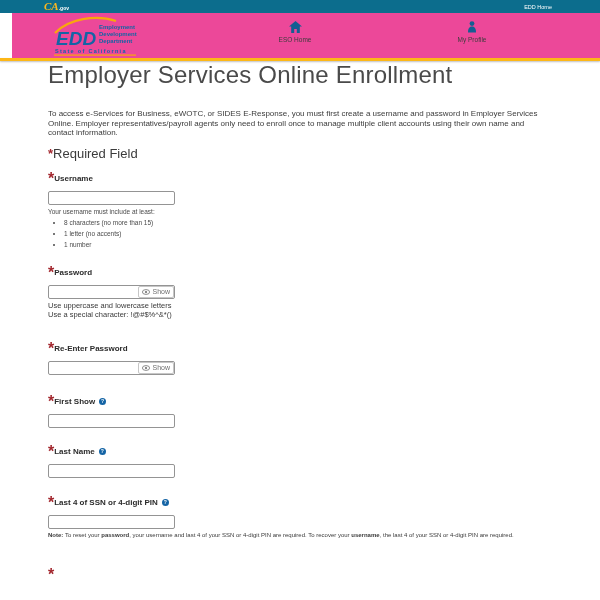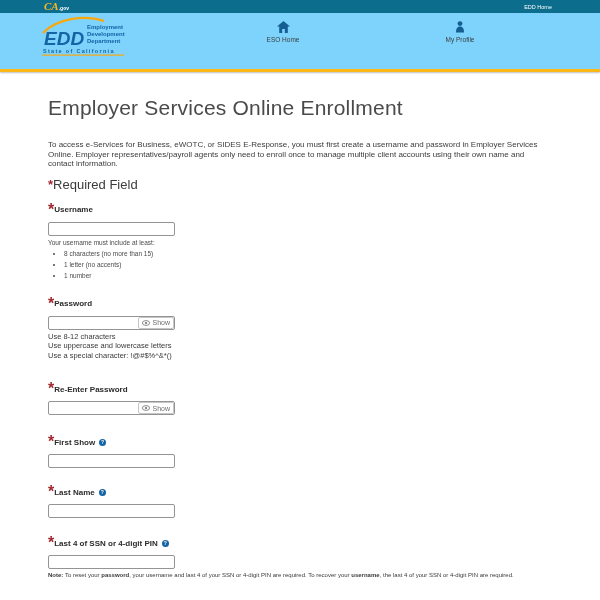--- a/index.html
+++ b/index.html
@@ -9,39 +9,39 @@
   
   .topbar { height:13px; background:#0c6d8d; display:flex; align-items:center;
     justify-content:space-between; padding:0 48px 0 44px; }
   .ca-logo { line-height:13px; cursor:pointer; }
   .ca-script { font-family:"Liberation Serif", serif; font-style:italic; font-weight:700;
     font-size:11px; color:#fdb81e; }
   .ca-gov { font-size:5px; color:#ffffff; font-weight:700; }
   .topbar-link { font-size:5.5px; color:#ffffff; cursor:pointer; }
 
   
-  .band { height:56px; background:#7dd3fc; position:relative; }
+  .band { height:45px; background:#ec4899; position:relative;margin-left:12px; }
   .edd-logo { position:absolute; left:40px; top:3px; cursor:pointer; }
   .edd-arc { fill:none; stroke:#f9a70d; stroke-width:2.2; }
   .edd-big { font-family:"Liberation Sans", sans-serif; font-style:italic; font-weight:700;
     font-size:19px; fill:#1464a5; }
   .edd-sm { font-family:"Liberation Sans", sans-serif; font-weight:700; font-size:6px; fill:#1464a5; }
   .edd-state { font-family:"Liberation Sans", sans-serif; font-weight:700; font-size:5.5px;
     letter-spacing:1.3px; fill:#1464a5; }
   .nav-item { position:absolute; top:8px; width:80px; text-align:center; cursor:pointer; }
   .nav-eso { left:243px; }
   .nav-profile { left:420px; }
   .nav-icon { display:block; margin:0 auto 3px; }
   .nav-label { font-size:6.5px; color:#3d3d3d; }
 
   .goldbar { height:3px; background:#fdb717; box-shadow:0 1px 2px rgba(0,0,0,.25); }
 
   
   .content { padding:0 48px; }
-  h1 { font-size:21px; font-weight:400; color:#4a4a4a; margin-top:24px; letter-spacing:.2px; }
+  h1 { font-size:24px; font-weight:400; color:#4a4a4a; letter-spacing:.2px; }
   .para { font-size:8px; line-height:9.5px; color:#3b3b3b; margin-top:20px; max-width:508px; }
   .assist { margin-top:8px; }
   .link { color:#1b79a8; text-decoration:underline; cursor:pointer; }
   .required-note { font-size:13px; margin-top:8px; }
   .req { color:#a3272e; font-weight:700; }
 
   .group { }
   .lbl-row { display:flex; align-items:center; margin-bottom:3px; }
   .lbl { font-weight:700; font-size:8px; color:#2b2b2b; }
   .help { display:inline-block; width:7px; height:7px; border-radius:50%; background:#1464a5;
@@ -137,21 +137,20 @@
       <input class="txt" type="password" value="" style="">
       <button class="show-btn">
         <svg width="8" height="6" viewBox="0 0 8 6">
           <ellipse cx="4" cy="3" rx="3.6" ry="2.4" fill="none" stroke="#6e6e6e" stroke-width="0.8"></ellipse>
           <circle cx="4" cy="3" r="1.1" fill="#6e6e6e"></circle>
         </svg>
         <span>Show</span>
       </button>
     </div>
     <div class="pw-hints">
-      <div class="pw-hint">Use 8-12 characters</div>
       <div class="pw-hint">Use uppercase and lowercase letters</div>
       <div class="pw-hint">Use a special character: !@#$%^&amp;*()</div>
     </div>
   </div>
 
   <div class="group mt-repass">
     <div class="lbl-row">
       <span class="req">*</span>
       <span class="lbl">Re-Enter Password</span>
     </div>

